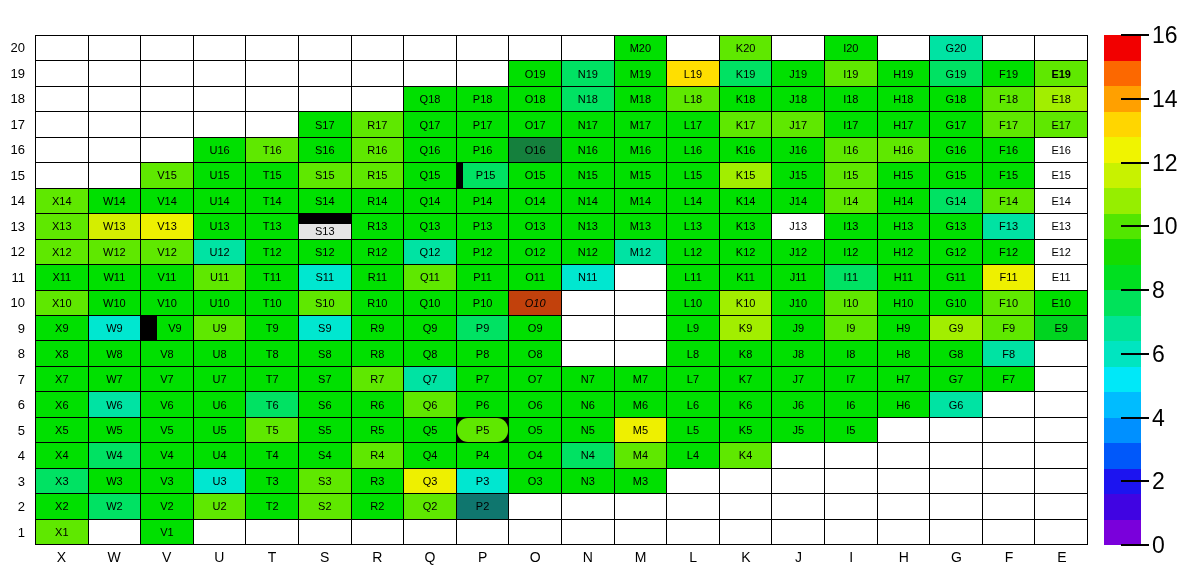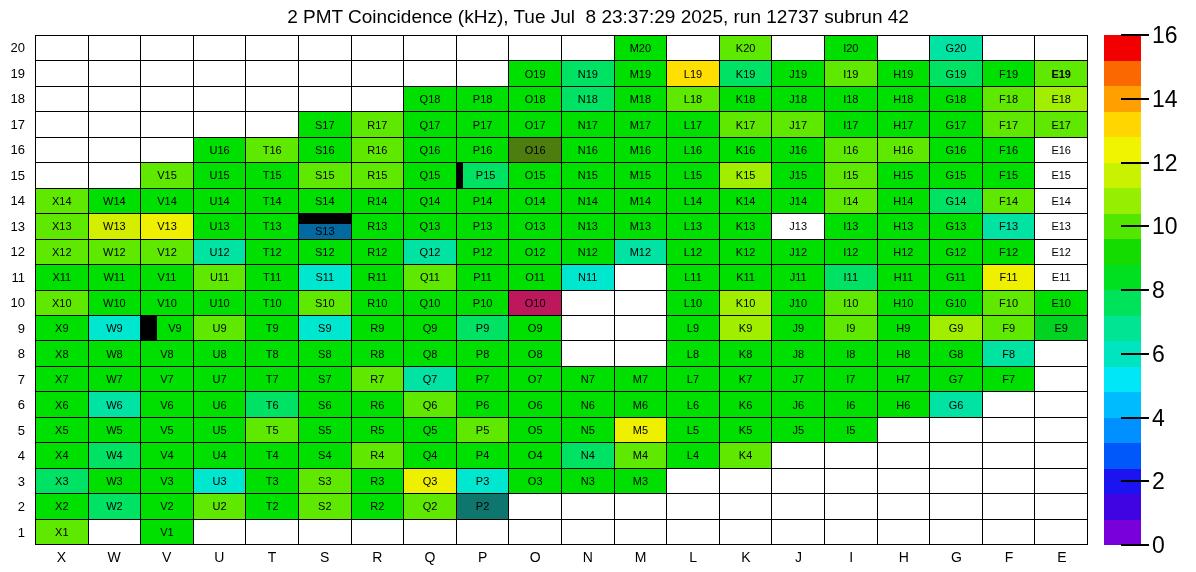--- a/index.html
+++ b/index.html
@@ -44,21 +44,20 @@
   .cbar-tick{position:absolute;left:1121px;width:28px;height:2px;background:#000;}
   .cbar-ticklbl{
     position:absolute;left:1152px;width:46px;font-size:23px;color:#000;
     transform:translateY(-50%);text-align:left;
   }
 </style>
 </head>
 <body>
 
 <div id="canvas">
-  <div class="chart-title">2 PMT Coincidence (kHz), Tue Jul  8 23:37:29 2025, run 12737 subrun 42</div>
 
   <div class="yaxis">
       <div class="lbl">20</div>
       <div class="lbl">19</div>
       <div class="lbl">18</div>
       <div class="lbl">17</div>
       <div class="lbl">16</div>
       <div class="lbl">15</div>
       <div class="lbl">14</div>
       <div class="lbl">13</div>
@@ -159,21 +158,21 @@
       <div class="cell" style="background: rgb(95, 232, 0);">E17</div>
       <div class="cell" style="background: rgb(255, 255, 255);"></div>
       <div class="cell" style="background: rgb(255, 255, 255);"></div>
       <div class="cell" style="background: rgb(255, 255, 255);"></div>
       <div class="cell" style="background: rgb(0, 224, 0);">U16</div>
       <div class="cell" style="background: rgb(95, 232, 0);">T16</div>
       <div class="cell" style="background: rgb(0, 224, 0);">S16</div>
       <div class="cell" style="background: rgb(95, 232, 0);">R16</div>
       <div class="cell" style="background: rgb(0, 224, 0);">Q16</div>
       <div class="cell" style="background: rgb(0, 224, 0);">P16</div>
-      <div class="cell" style="background: #4d7c0f;">O16</div>
+      <div class="cell" style="background: #15803d;">O16</div>
       <div class="cell" style="background: rgb(0, 224, 0);">N16</div>
       <div class="cell" style="background: rgb(0, 224, 0);">M16</div>
       <div class="cell" style="background: rgb(0, 224, 0);">L16</div>
       <div class="cell" style="background: rgb(0, 224, 0);">K16</div>
       <div class="cell" style="background: rgb(0, 224, 0);">J16</div>
       <div class="cell" style="background: rgb(95, 232, 0);">I16</div>
       <div class="cell" style="background: rgb(95, 232, 0);">H16</div>
       <div class="cell" style="background: rgb(0, 224, 0);">G16</div>
       <div class="cell" style="background: rgb(0, 224, 0);">F16</div>
       <div class="cell" style="background: rgb(255, 255, 255);">E16</div>
@@ -215,21 +214,21 @@
       <div class="cell" style="background: rgb(95, 232, 0);">I14</div>
       <div class="cell" style="background: rgb(0, 224, 0);">H14</div>
       <div class="cell" style="background: rgb(0, 226, 99);">G14</div>
       <div class="cell" style="background: rgb(95, 232, 0);">F14</div>
       <div class="cell" style="background: rgb(255, 255, 255);">E14</div>
       <div class="cell" style="background: rgb(95, 232, 0);">X13</div>
       <div class="cell" style="background: rgb(212, 238, 0);">W13</div>
       <div class="cell" style="background: rgb(238, 240, 0);">V13</div>
       <div class="cell" style="background: rgb(0, 224, 0);">U13</div>
       <div class="cell" style="background: rgb(0, 224, 0);">T13</div>
-      <div class="cell" style="background: #0369a1; margin-top: 10px;">S13</div>
+      <div class="cell" style="background: #e5e5e5; margin-top: 10px;">S13</div>
       <div class="cell" style="background: rgb(0, 224, 0);">R13</div>
       <div class="cell" style="background: rgb(0, 224, 0);">Q13</div>
       <div class="cell" style="background: rgb(0, 224, 0);">P13</div>
       <div class="cell" style="background: rgb(0, 224, 0);">O13</div>
       <div class="cell" style="background: rgb(0, 224, 0);">N13</div>
       <div class="cell" style="background: rgb(0, 224, 0);">M13</div>
       <div class="cell" style="background: rgb(0, 224, 0);">L13</div>
       <div class="cell" style="background: rgb(0, 224, 0);">K13</div>
       <div class="cell" style="background: rgb(255, 255, 255);">J13</div>
       <div class="cell" style="background: rgb(0, 224, 0);">I13</div>
@@ -279,21 +278,21 @@
       <div class="cell" style="background: rgb(255, 255, 255);">E11</div>
       <div class="cell" style="background: rgb(95, 232, 0);">X10</div>
       <div class="cell" style="background: rgb(0, 224, 0);">W10</div>
       <div class="cell" style="background: rgb(0, 224, 0);">V10</div>
       <div class="cell" style="background: rgb(0, 224, 0);">U10</div>
       <div class="cell" style="background: rgb(0, 224, 0);">T10</div>
       <div class="cell" style="background: rgb(95, 232, 0);">S10</div>
       <div class="cell" style="background: rgb(0, 224, 0);">R10</div>
       <div class="cell" style="background: rgb(0, 224, 0);">Q10</div>
       <div class="cell" style="background: rgb(0, 224, 0);">P10</div>
-      <div class="cell" style="background: #be185d;">O10</div>
+      <div class="cell" style="background: #c2410c; font-style: italic;">O10</div>
       <div class="cell" style="background: rgb(255, 255, 255);"></div>
       <div class="cell" style="background: rgb(255, 255, 255);"></div>
       <div class="cell" style="background: rgb(0, 224, 0);">L10</div>
       <div class="cell" style="background: rgb(162, 238, 0);">K10</div>
       <div class="cell" style="background: rgb(0, 224, 0);">J10</div>
       <div class="cell" style="background: rgb(95, 232, 0);">I10</div>
       <div class="cell" style="background: rgb(0, 224, 0);">H10</div>
       <div class="cell" style="background: rgb(0, 224, 0);">G10</div>
       <div class="cell" style="background: rgb(95, 232, 0);">F10</div>
       <div class="cell" style="background: rgb(0, 224, 0);">E10</div>
@@ -378,21 +377,21 @@
       <div class="cell" style="background: rgb(255, 255, 255);"></div>
       <div class="cell" style="background: rgb(255, 255, 255);"></div>
       <div class="cell" style="background: rgb(0, 224, 0);">X5</div>
       <div class="cell" style="background: rgb(0, 224, 0);">W5</div>
       <div class="cell" style="background: rgb(0, 224, 0);">V5</div>
       <div class="cell" style="background: rgb(0, 224, 0);">U5</div>
       <div class="cell" style="background: rgb(95, 232, 0);">T5</div>
       <div class="cell" style="background: rgb(0, 224, 0);">S5</div>
       <div class="cell" style="background: rgb(0, 224, 0);">R5</div>
       <div class="cell" style="background: rgb(0, 224, 0);">Q5</div>
-      <div class="cell" style="background: rgb(95, 232, 0);">P5</div>
+      <div class="cell" style="background: rgb(95, 232, 0); border-radius: 11px;">P5</div>
       <div class="cell" style="background: rgb(0, 224, 0);">O5</div>
       <div class="cell" style="background: rgb(0, 224, 0);">N5</div>
       <div class="cell" style="background: rgb(238, 240, 0);">M5</div>
       <div class="cell" style="background: rgb(0, 224, 0);">L5</div>
       <div class="cell" style="background: rgb(0, 224, 0);">K5</div>
       <div class="cell" style="background: rgb(0, 224, 0);">J5</div>
       <div class="cell" style="background: rgb(0, 224, 0);">I5</div>
       <div class="cell" style="background: rgb(255, 255, 255);"></div>
       <div class="cell" style="background: rgb(255, 255, 255);"></div>
       <div class="cell" style="background: rgb(255, 255, 255);"></div>

